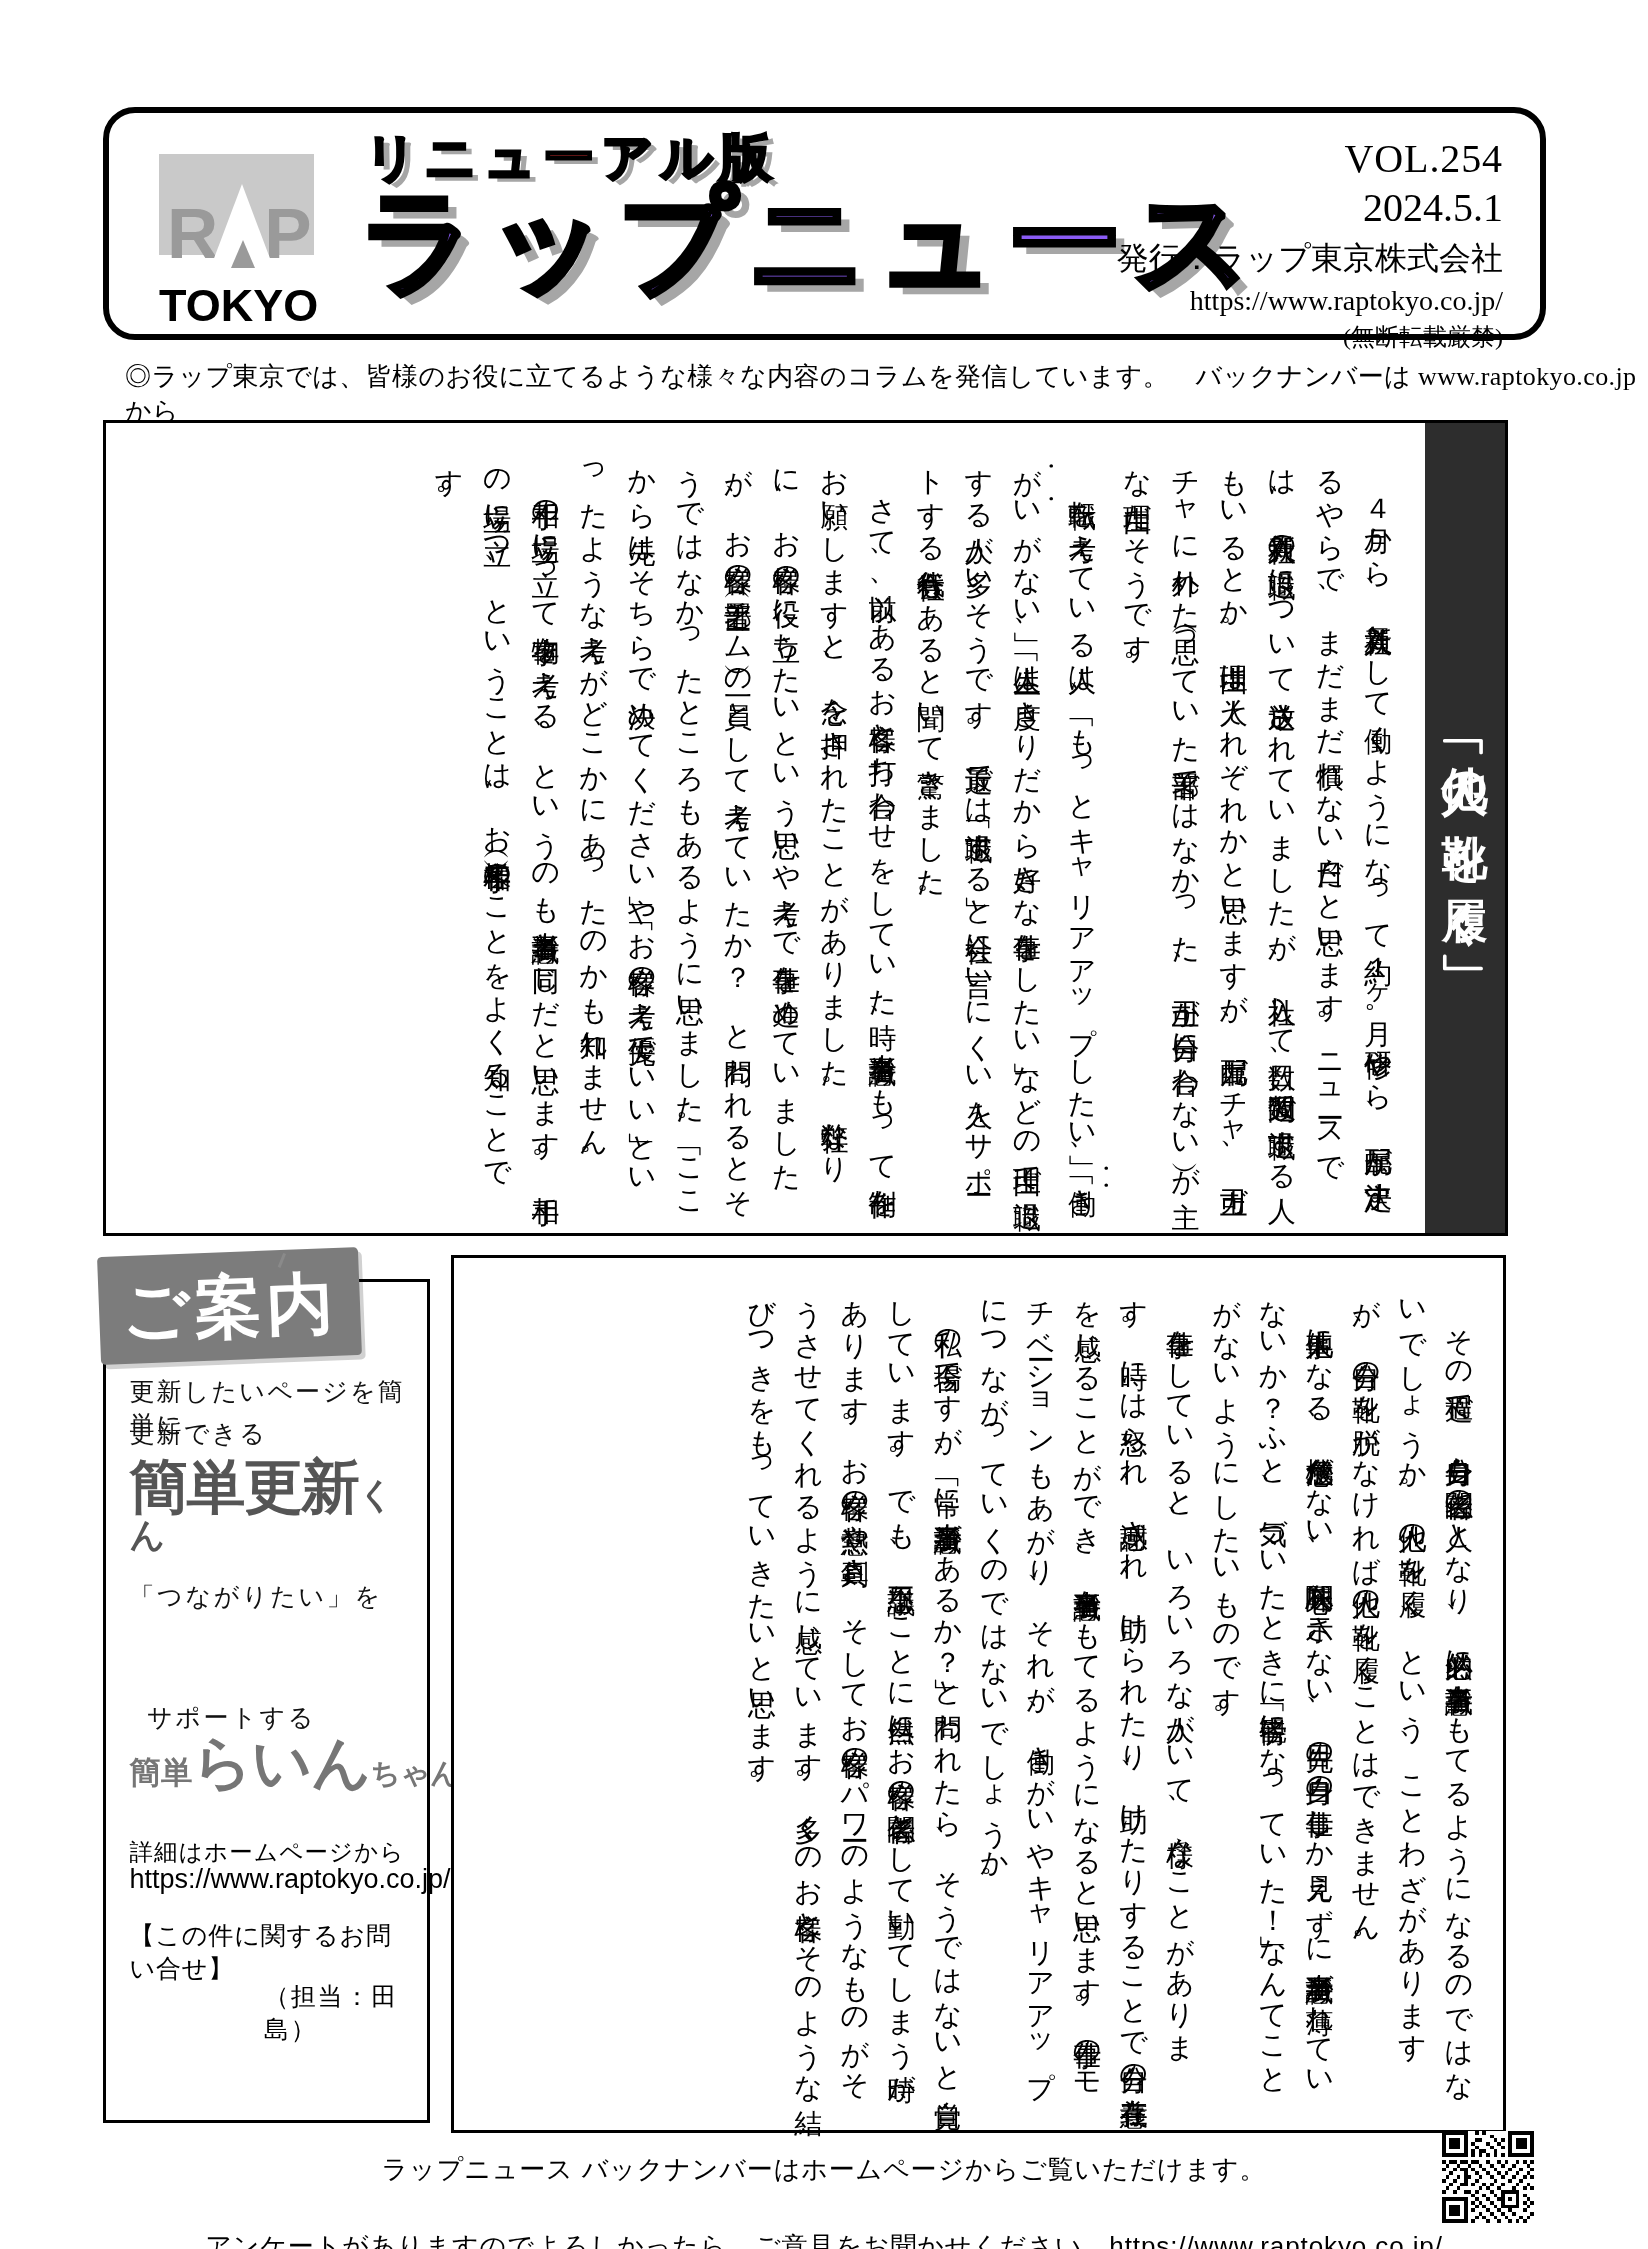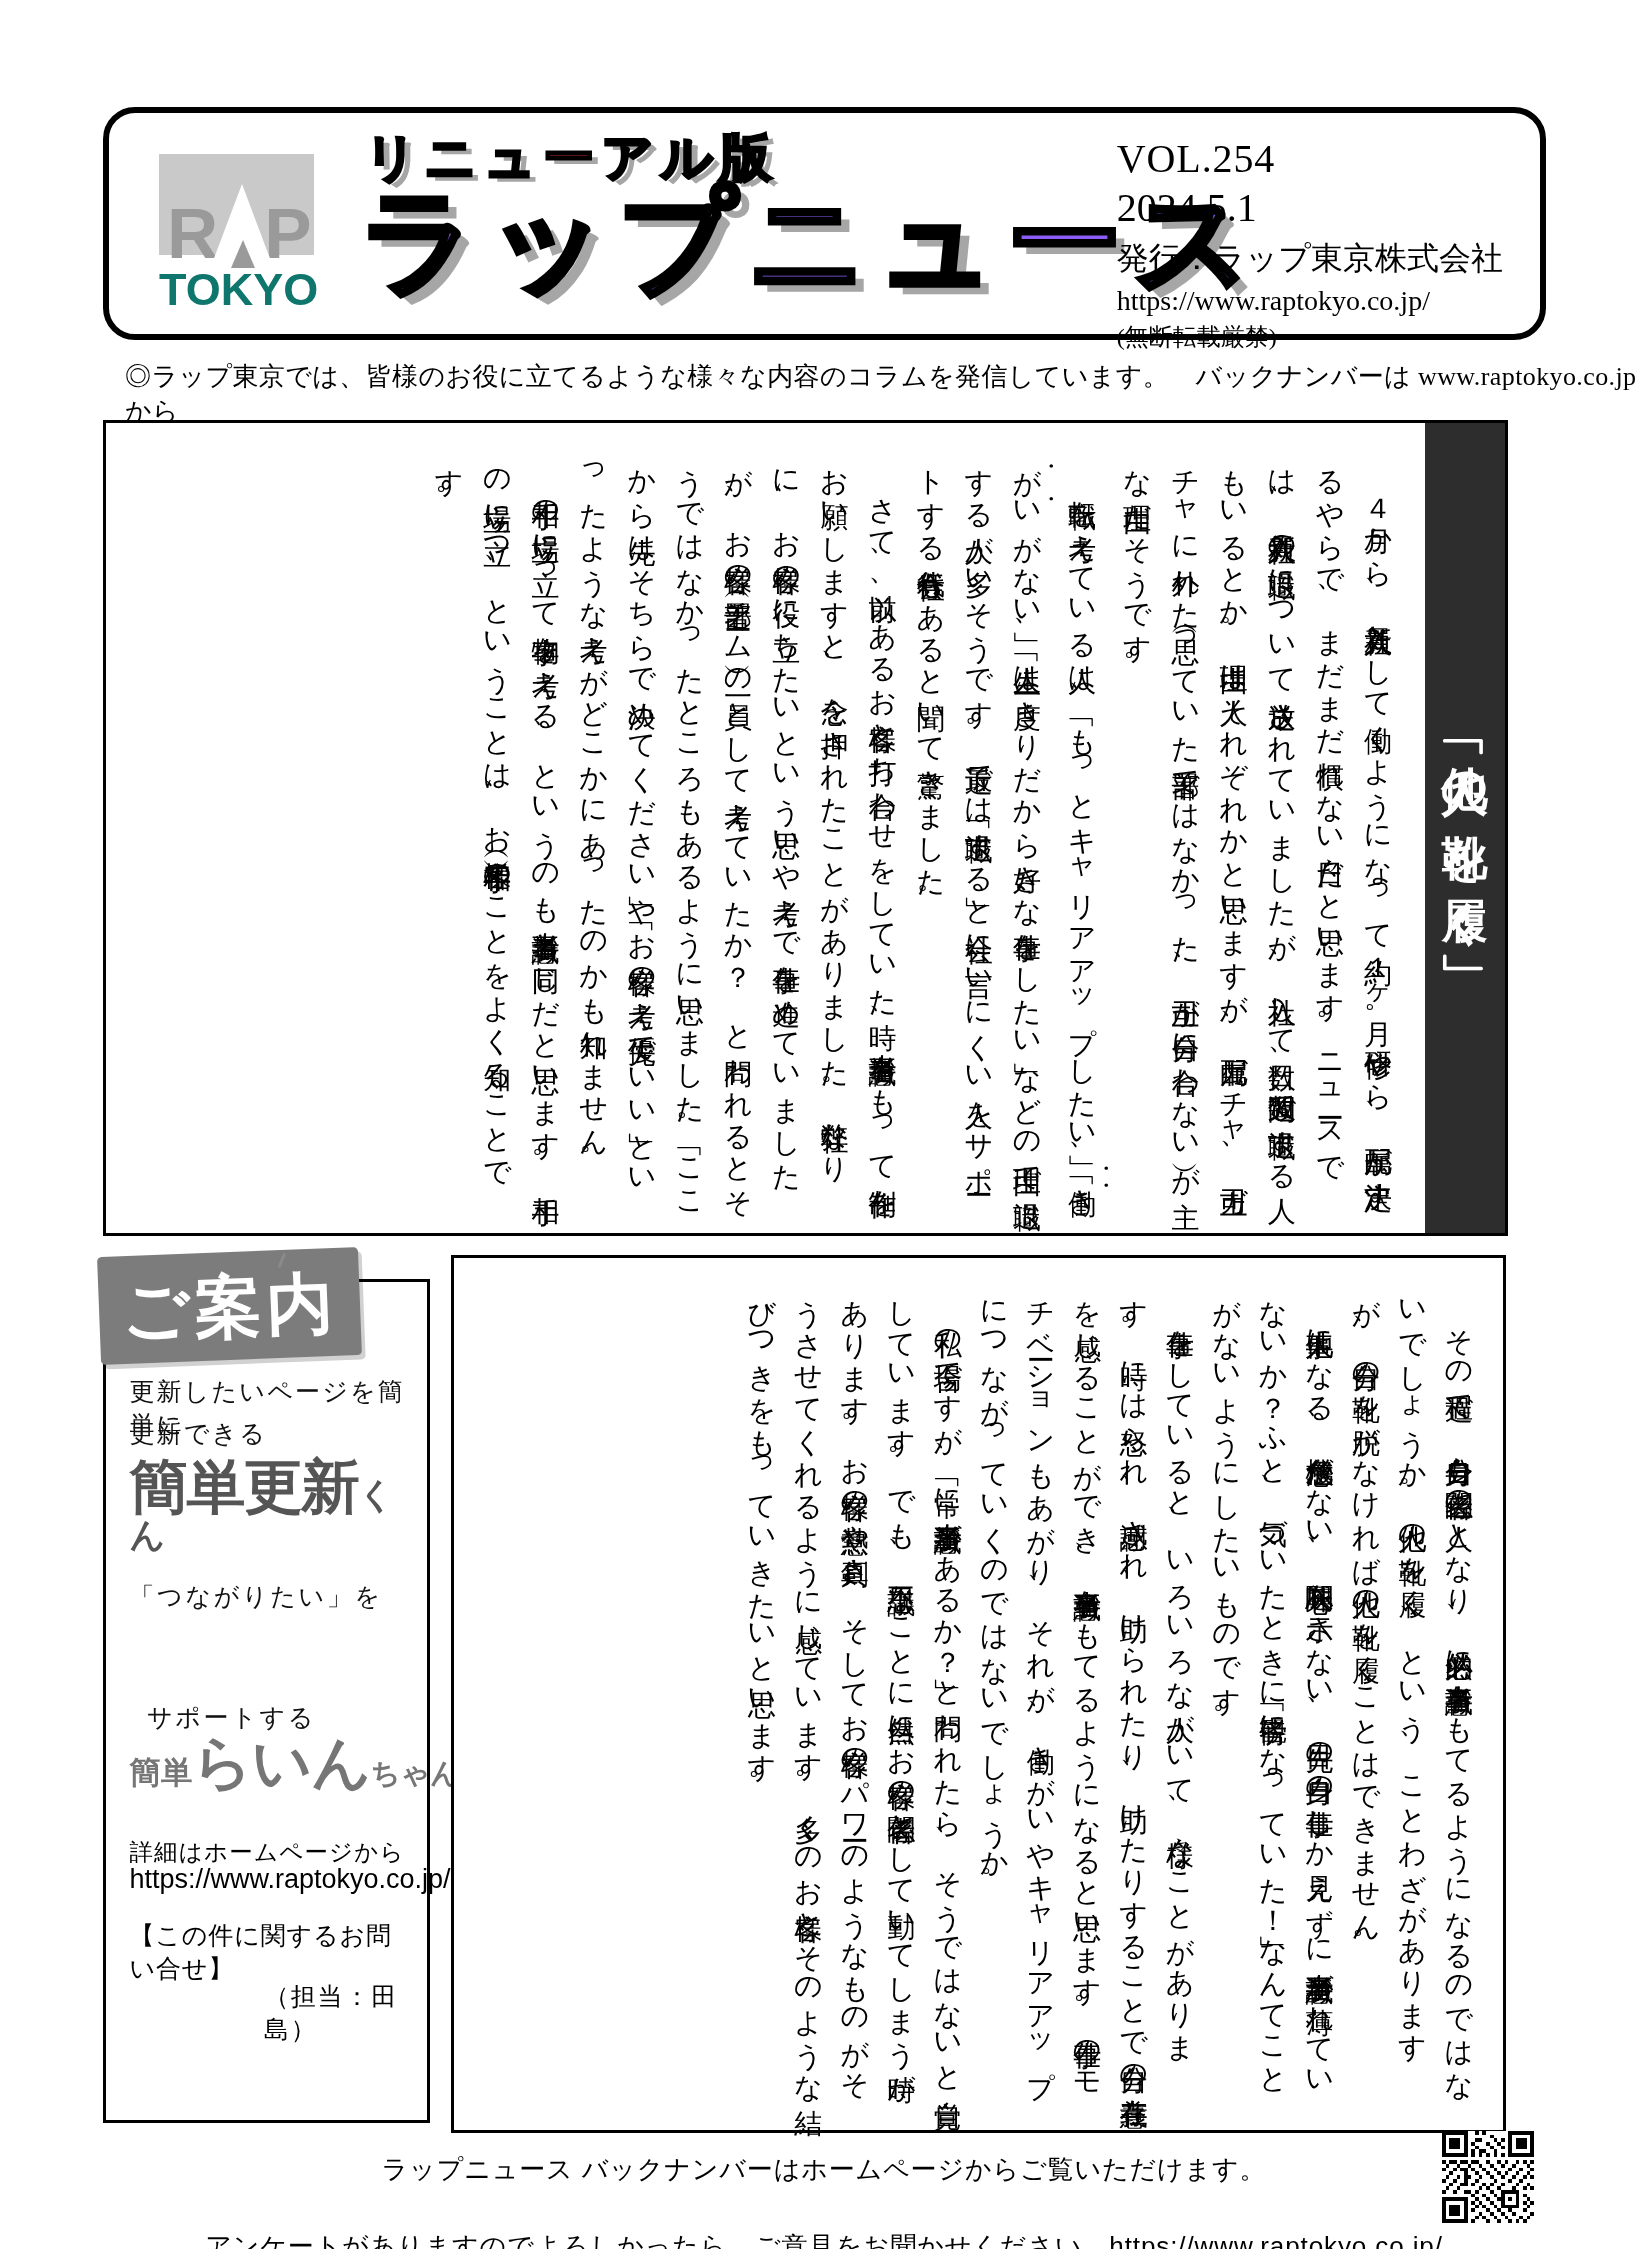--- a/index.html
+++ b/index.html
@@ -18,36 +18,36 @@
   .rap-text {
     position:absolute; left:8px; bottom:-14.4px;
     font-family:"Liberation Sans", sans-serif; font-weight:900; font-size:71px; line-height:1;
     color:#9a9a9a; letter-spacing:-2.7px;
   }
   .rap-a-mask { position:absolute; left:51px; bottom:-13.5px; width:0; height:0;
     border-left:32px solid transparent; border-right:32px solid transparent; border-bottom:85px solid #ffffff; }
   .rap-a-counter { position:absolute; left:72px; bottom:-12.6px; width:0; height:0;
     border-left:12.6px solid transparent; border-right:12.6px solid transparent; border-bottom:28px solid #9a9a9a; }
   .logo-tokyo {
-    margin-top:12px; font-family:"Liberation Sans", sans-serif; font-weight:900;
-    font-size:45px; color:#0f766e; letter-spacing:0px; line-height:1;
+    margin-top:28px; font-family:"Liberation Sans", sans-serif; font-weight:900;
+    font-size:45px; color:#000000; letter-spacing:0px; line-height:1;
   }
   .edition {
     position:absolute; left:256px; top:19px;
     font-family:"Liberation Sans", sans-serif; font-weight:bold; font-size:51px; line-height:1;
     color:#7f1d1d; -webkit-text-stroke:3.1px #000; letter-spacing:7.2px;
     text-shadow:7.2px 5.4px 0 #a6a6a6;
   }
   .newsletter-title {
     position:absolute; left:251px; top:71px;
     font-family:"Liberation Sans", sans-serif; font-weight:bold; font-size:115px; line-height:1;
     color:#8b5cf6; -webkit-text-stroke:5px #000; letter-spacing:11.7px;
     text-shadow:10.8px 9px 0 #a6a6a6;
   }
-  .header-info { position:absolute; right:37px; top:26px; text-align:left; line-height:1; }
+  .header-info { position:absolute; right:37px; top:26px; text-align:right; line-height:1; }
   .vol        { font-size:40px; letter-spacing:0.9px; }
   .issue-date { font-size:40px; margin-top:9px; }
   .publisher  { font-size:32px; margin-top:14px; }
   .header-url { font-size:28px; margin-top:12.6px; }
   .copyright  { font-size:24px; margin-top:10.8px; }
 
   
   .intro { position:absolute; left:125px; top:359px; font-size:26px; letter-spacing:0.4px; }
 
   

